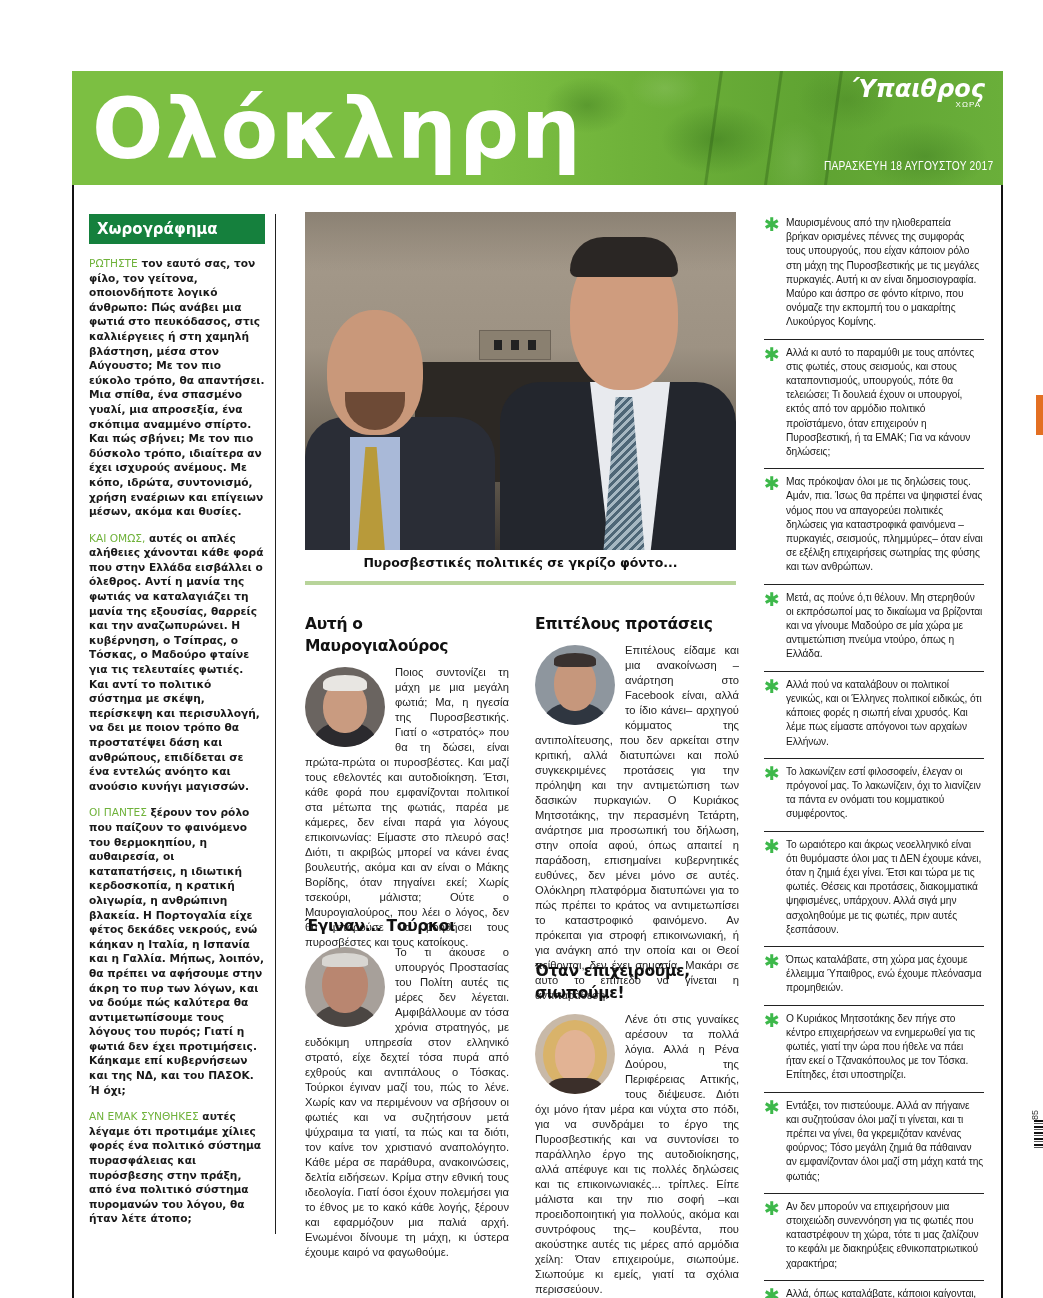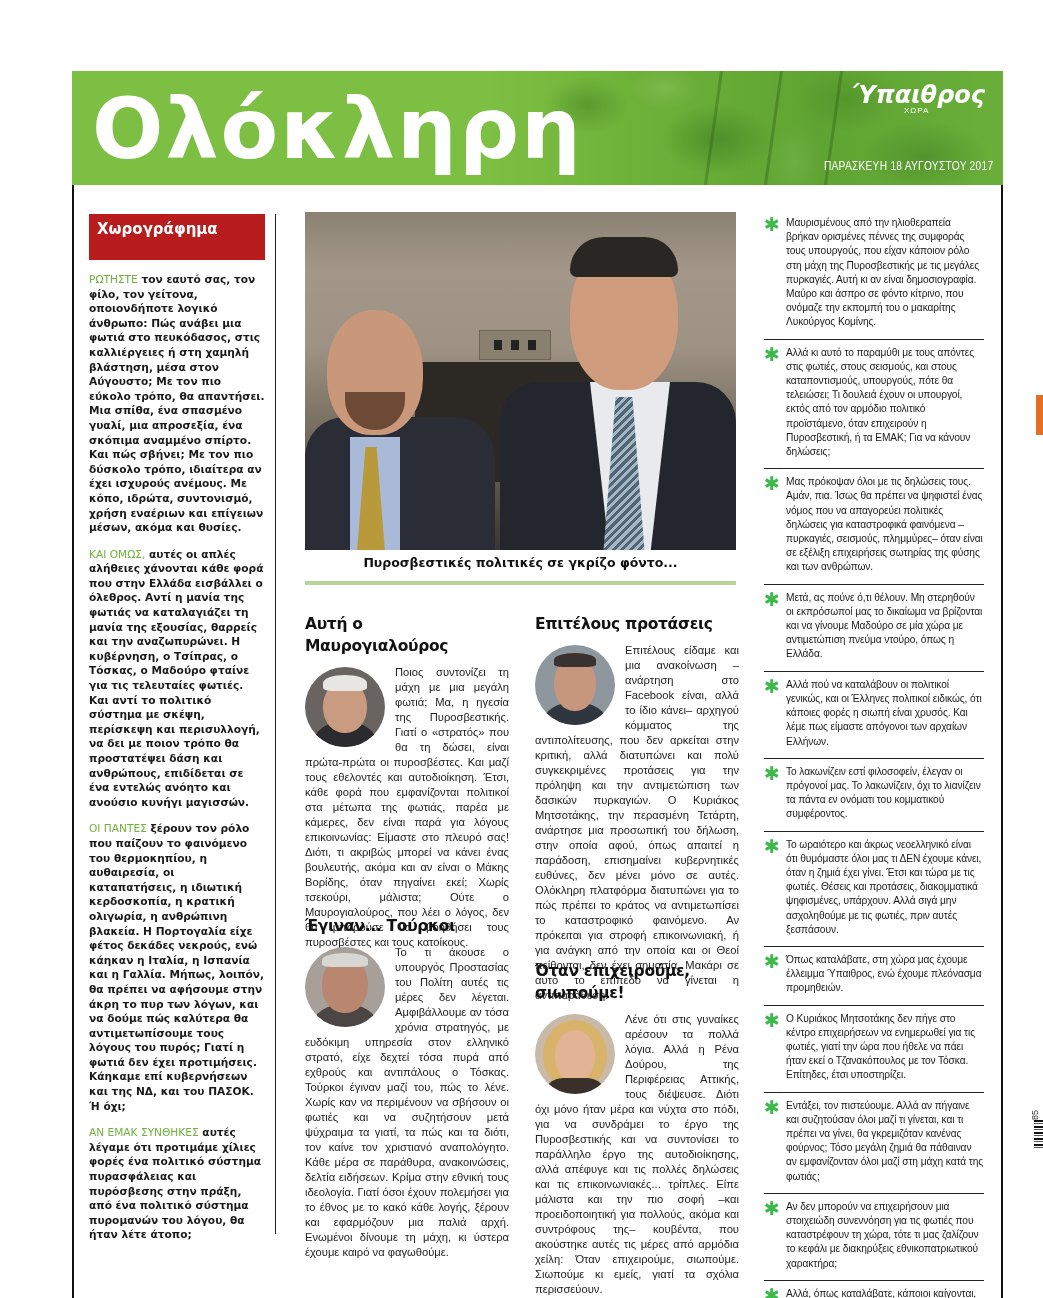--- a/index.html
+++ b/index.html
@@ -10,28 +10,28 @@
   .banner .foliage { position:absolute; right:0; top:0; width:520px; height:114px;
     background:
       radial-gradient(ellipse 60px 40px at 20% 30%, rgba(60,120,30,0.45), transparent 70%),
       radial-gradient(ellipse 80px 50px at 45% 60%, rgba(50,110,25,0.45), transparent 70%),
       radial-gradient(ellipse 70px 45px at 70% 25%, rgba(70,130,35,0.40), transparent 70%),
       radial-gradient(ellipse 90px 50px at 85% 75%, rgba(55,115,30,0.40), transparent 70%),
       radial-gradient(ellipse 50px 30px at 35% 15%, rgba(150,200,110,0.35), transparent 70%),
       radial-gradient(ellipse 40px 60px at 60% 80%, rgba(140,195,100,0.30), transparent 70%); }
   .banner .stem { position:absolute; top:0; width:3px; height:114px; background:rgba(40,90,20,0.35); transform:skewX(-8deg); }
   .banner-title { position:absolute; left:20px; top:8px; font-family:"DejaVu Sans", sans-serif; font-weight:bold; font-size:84px; line-height:100px; color:#ffffff; letter-spacing:2px; }
-  .brand { position:absolute; right:18px; top:10px; text-align:center; color:#fff; }
+  .brand { position:absolute; right:18px; top:4px; text-align:right; color:#fff; }
   .brand-name { font-family:"DejaVu Sans", sans-serif; font-weight:bold; font-size:24px; font-style:italic; line-height:28px; }
   .brand-sub { font-size:8px; font-weight:normal; letter-spacing:1px; margin-top:-3px; margin-right:4px; }
   .banner-date { position:absolute; right:10px; bottom:12px; color:#fff; font-family:"Liberation Sans", sans-serif; font-size:12px; letter-spacing:0.3px; transform:scaleX(0.85); transform-origin:right; }
 
   
   .left-col { position:absolute; left:89px; top:214px; width:176px; }
-  .section-tag { background:#b91c1c; color:#fff; font-family:"DejaVu Sans", sans-serif; font-weight:bold; font-size:15px; height:46px; line-height:30px; padding-left:8px; }
+  .section-tag { background:#15803d; color:#fff; font-family:"DejaVu Sans", sans-serif; font-weight:bold; font-size:15px; height:30px; line-height:30px; padding-left:8px; }
   .left-title { font-family:"DejaVu Sans", sans-serif; font-weight:bold; font-size:17px; line-height:22px; margin-top:14px; color:#111; }
   .left-para { font-family:"DejaVu Sans", sans-serif; font-weight:bold; font-size:10.6px; line-height:14.6px; margin:12px 0 0 0; color:#1a1a1a; }
   .left-para .lead { color:#6fb23a; font-weight:normal; }
   .col-rule { position:absolute; left:275px; top:214px; width:1px; height:1020px; background:#222; }
 
   
   .photo { position:absolute; left:305px; top:212px; width:431px; height:338px; overflow:hidden;
     background: linear-gradient(180deg, #a69b8c 0%, #9d9283 40%, #6e6558 70%, #3a3530 100%); }
   .photo .wall-shadow { position:absolute; left:0; top:0; width:431px; height:60px; background:linear-gradient(180deg,#8b8173,rgba(139,129,115,0)); }
   .photo .vent { position:absolute; left:174px; top:118px; width:70px; height:28px; background:#8a8070; border:1px solid #6d6458; }

